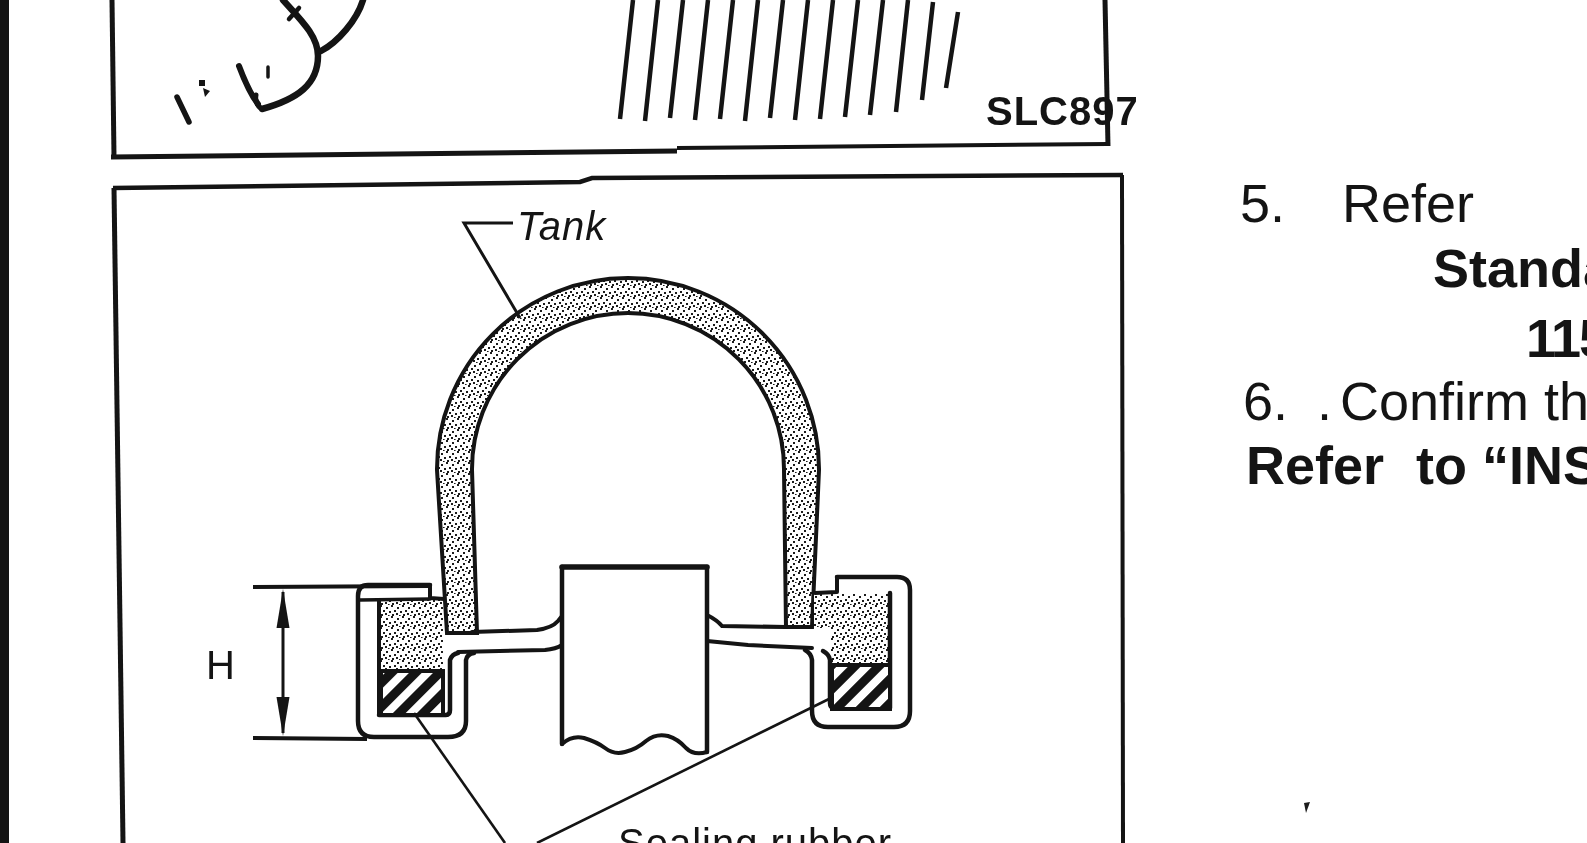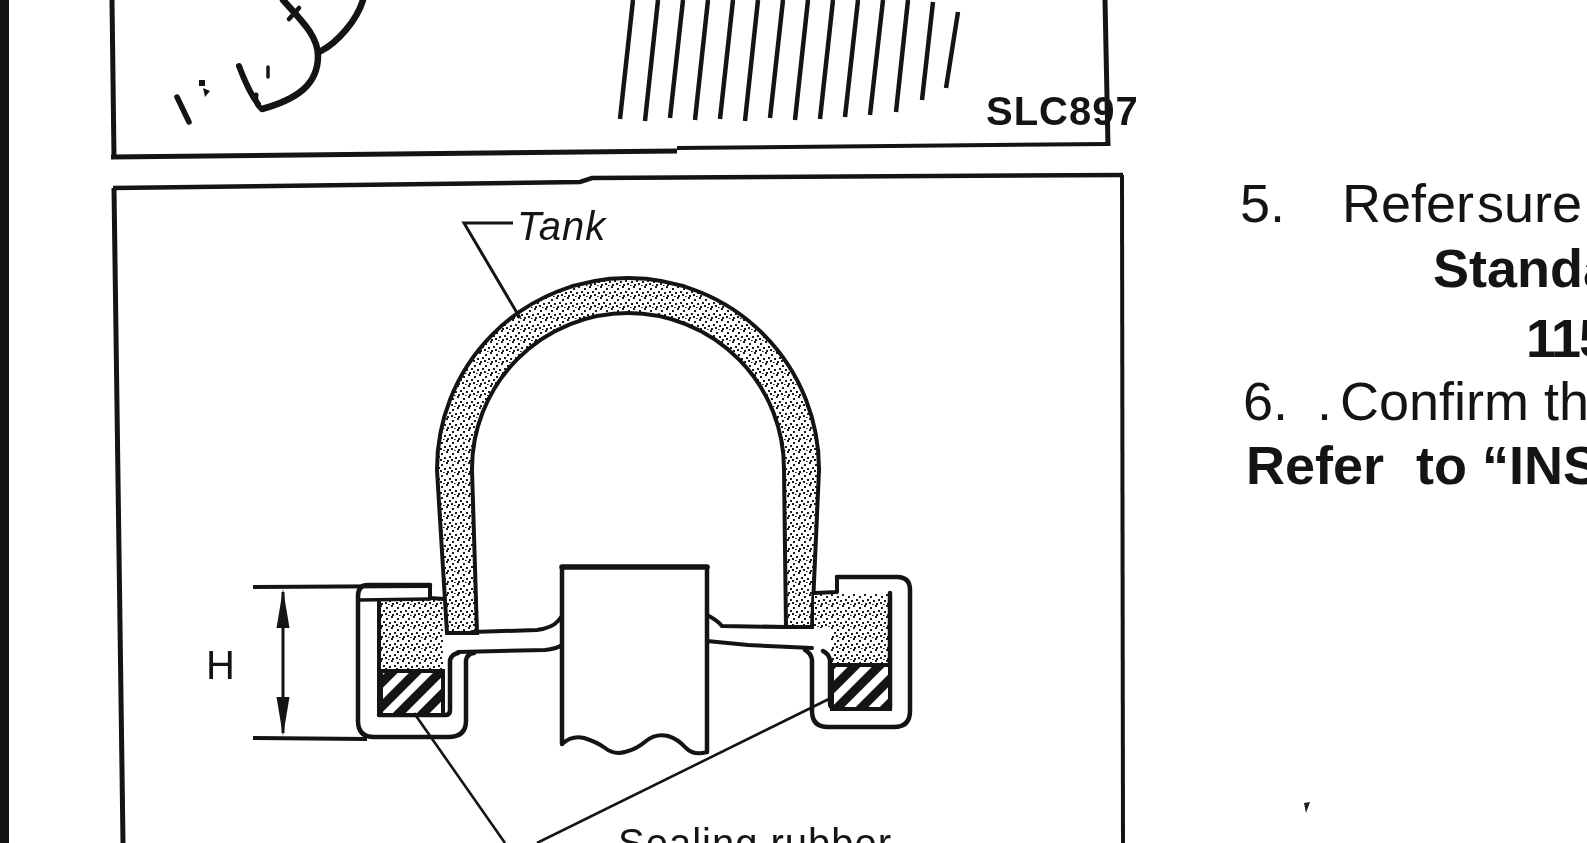--- a/index.html
+++ b/index.html
@@ -141,21 +141,20 @@
 
 <div class="lbl diagram" style="left:206px;top:645px;">H</div>
 
 <div class="lbl diagram" style="left:618px;top:823px;">Sealing rubber</div>
 
 <div>
 
   <div class="txtline w400" style="top:176px;">
     <span style="left:1240px;">5.</span>
     <span style="left:1342px;">Refer</span>
-    <span style="left:1477px;">sure</span>
   </div>
 
   <div class="txtline w700" style="top:241px;">
     <span style="left:1433px;">Standa</span>
   </div>
 
   <div class="txtline w700" style="top:311px;">
     <span style="left:1526px;letter-spacing:-2px;">115</span>
   </div>
 

